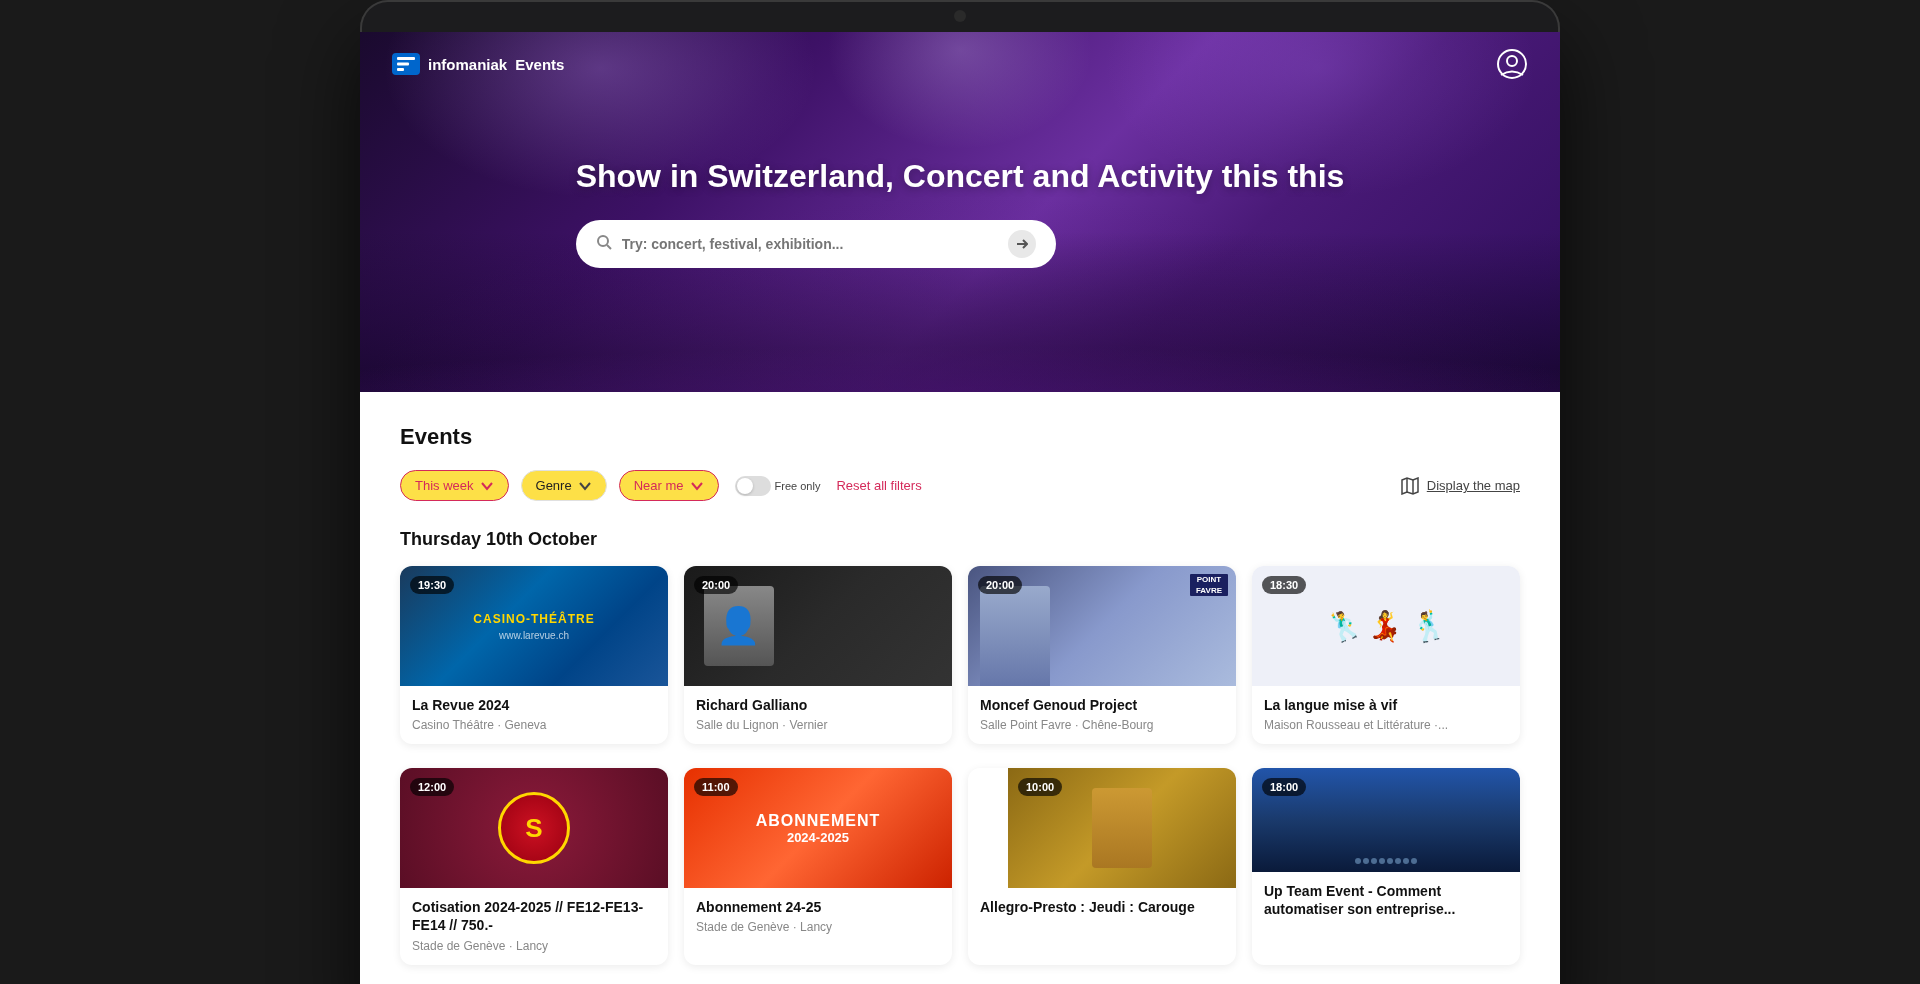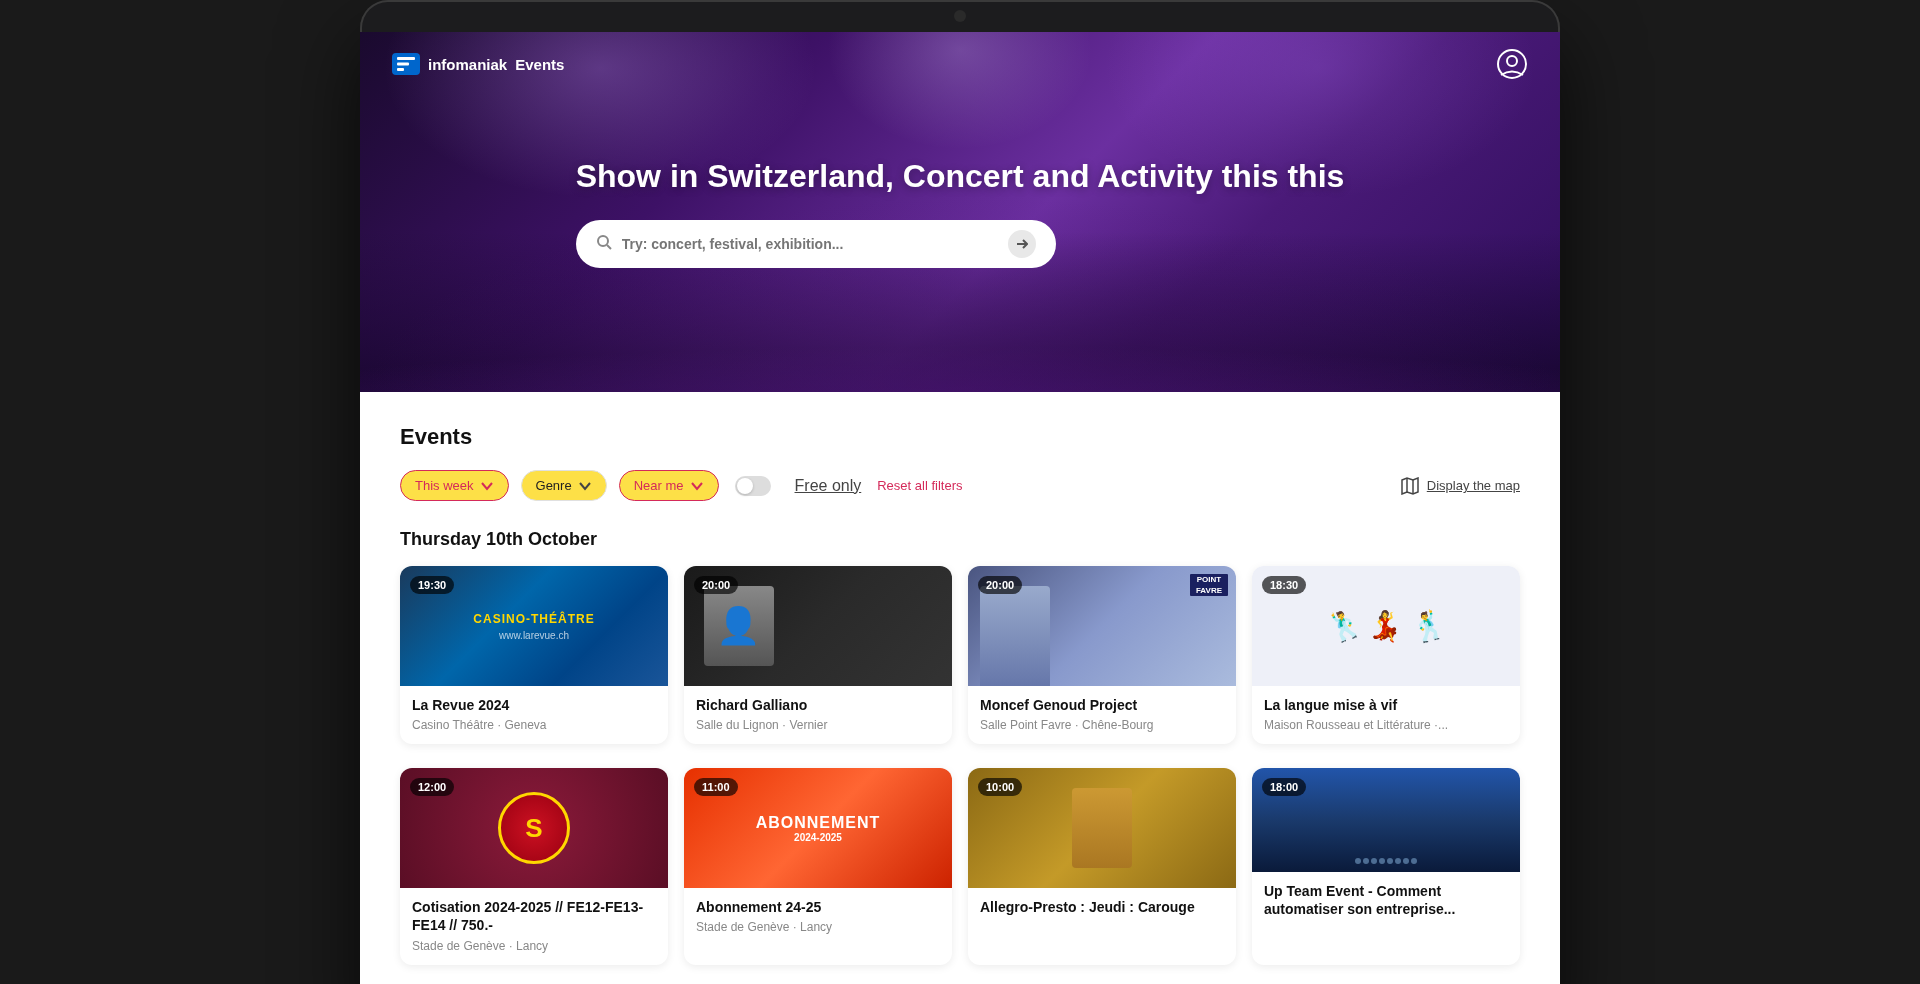--- a/index.html
+++ b/index.html
@@ -214,25 +214,24 @@
     }
 
     .filter-chip svg {
       width: 14px;
       height: 14px;
     }
 
     .filter-free {
       display: flex;
       align-items: center;
-      gap: 24px;
-      font-size: 16px;
+      gap: 4px;
+      font-size: 11px;
       color: #444;
       margin-left: 4px;
-      text-decoration: underline;
     }
 
     .toggle {
       width: 36px;
       height: 20px;
       background: #ddd;
       border-radius: 10px;
       position: relative;
       cursor: pointer;
     }
@@ -558,32 +557,32 @@
         <div class="event-card-body">
           <div class="event-card-title">Cotisation 2024-2025 // FE12-FE13-FE14 // 750.-</div>
           <div class="event-card-location">Stade de Genève · Lancy</div>
         </div>
       </div>
 
       <div class="event-card">
         <div class="event-card-image" style="background:linear-gradient(135deg,#e63000,#ff6633,#cc2200);height:120px;display:flex;align-items:center;justify-content:center;">
           <div style="text-align:center;color:white;">
             <div style="font-size:16px;font-weight:900;text-transform:uppercase;letter-spacing:1px;">Abonnement</div>
-            <div style="font-size:10px;font-weight:700;">2024-2025</div>
+            <div style="font-size:13px;font-weight:700;">2024-2025</div>
           </div>
           <div class="event-time-badge">11:00</div>
         </div>
         <div class="event-card-body">
           <div class="event-card-title">Abonnement 24-25</div>
           <div class="event-card-location">Stade de Genève · Lancy</div>
         </div>
       </div>
 
       <div class="event-card">
-        <div class="event-card-image" style="background:linear-gradient(135deg,#8B6914,#C49A28,#8B6914);height:120px;display:flex;align-items:center;justify-content:center;">
+        <div class="event-card-image" style="background:linear-gradient(135deg,#8B6914,#C49A28,#8B6914);height:120px;display:flex;align-items:center;justify-content:center;margin-left:40px;">
           <div style="width:60px;height:80px;background:linear-gradient(to bottom,#cc9933,#aa7722);border-radius:4px;"></div>
           <div class="event-time-badge">10:00</div>
         </div>
         <div class="event-card-body">
           <div class="event-card-title">Allegro-Presto : Jeudi : Carouge</div>
           <div class="event-card-location"></div>
         </div>
       </div>
 
       <div class="event-card">

